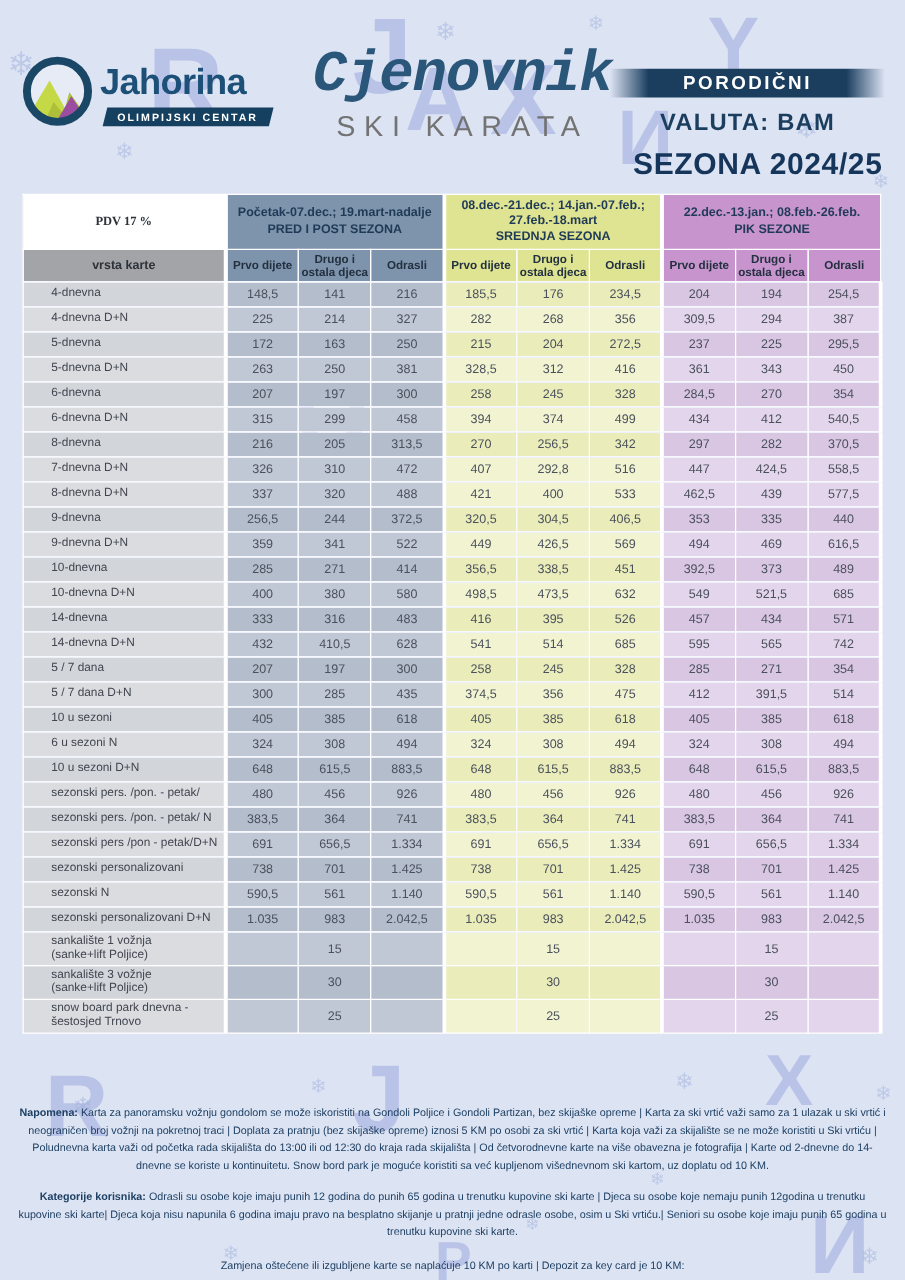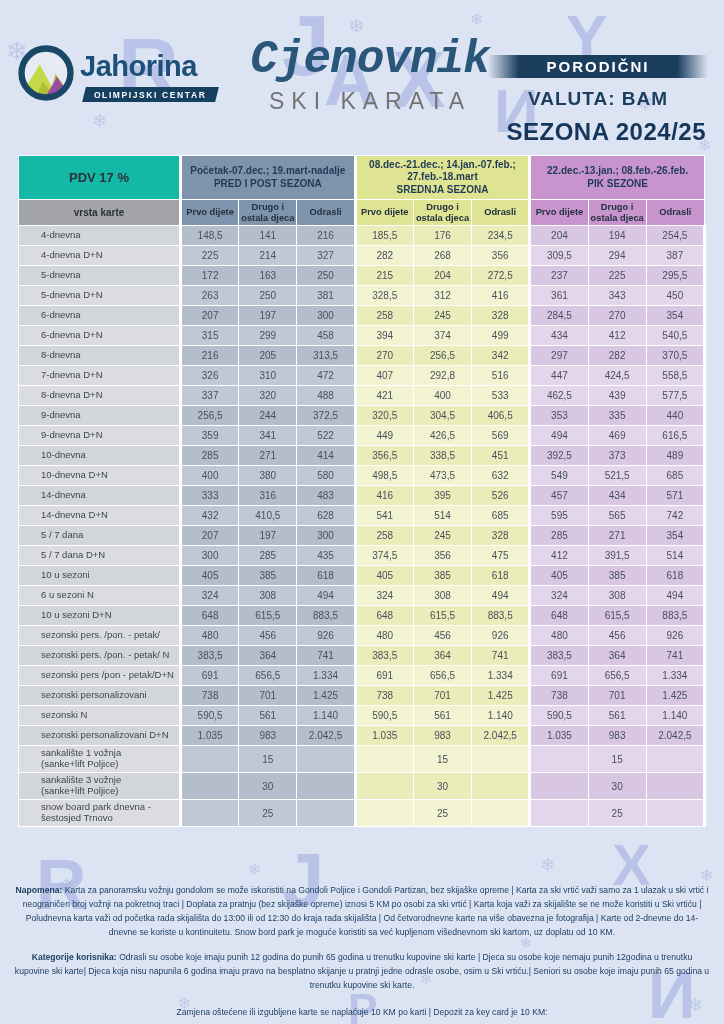--- a/index.html
+++ b/index.html
@@ -29,21 +29,21 @@
         letter-spacing:.5px;white-space:nowrap;}
   
   table.prices{position:absolute;left:18px;top:155px;width:688px;border-collapse:collapse;
         table-layout:fixed;}
   .prices th,.prices td{border:1px solid #ffffff;padding:0 2px;text-align:center;overflow:hidden;}
   .prices td.sep,.prices th.sep{border-right-width:3px;}
   .prices thead tr.h1{height:44px;}
   .prices thead tr.h2{height:26px;}
   .prices tbody tr{height:20px;}
   .prices tbody tr.tall{height:27px;}
-  th.pdv{background:#14b8a6;font-size:13px;color:#2c3238;}
+  th.pdv{background:#ffffff;font-size:10px;color:#2c3238;font-family:Liberation Serif, serif;}
   th.vrsta{background:#a2a4a8;font-size:10px;color:#2c3238;}
   th.gh{font-size:10px;line-height:1.25;color:#1f3a56;}
   th.sh{font-size:9.3px;line-height:1.1;color:#22303f;font-weight:bold;}
   .g1h{background:#7e94ac;}
   .g2h{background:#dfe492;}
   .g3h{background:#c794ce;}
   td.lbl{text-align:left;padding-left:22px;font-size:9.5px;color:#40454f;white-space:pre-line;line-height:1.15;}
   td.val{font-size:10px;color:#4a505c;}
   tr.dark td.lbl{background:#d2d5da;} tr.light td.lbl{background:#dadce0;}
   tr.dark td.c1{background:#b3bdcc;} tr.light td.c1{background:#c0c8d5;}

